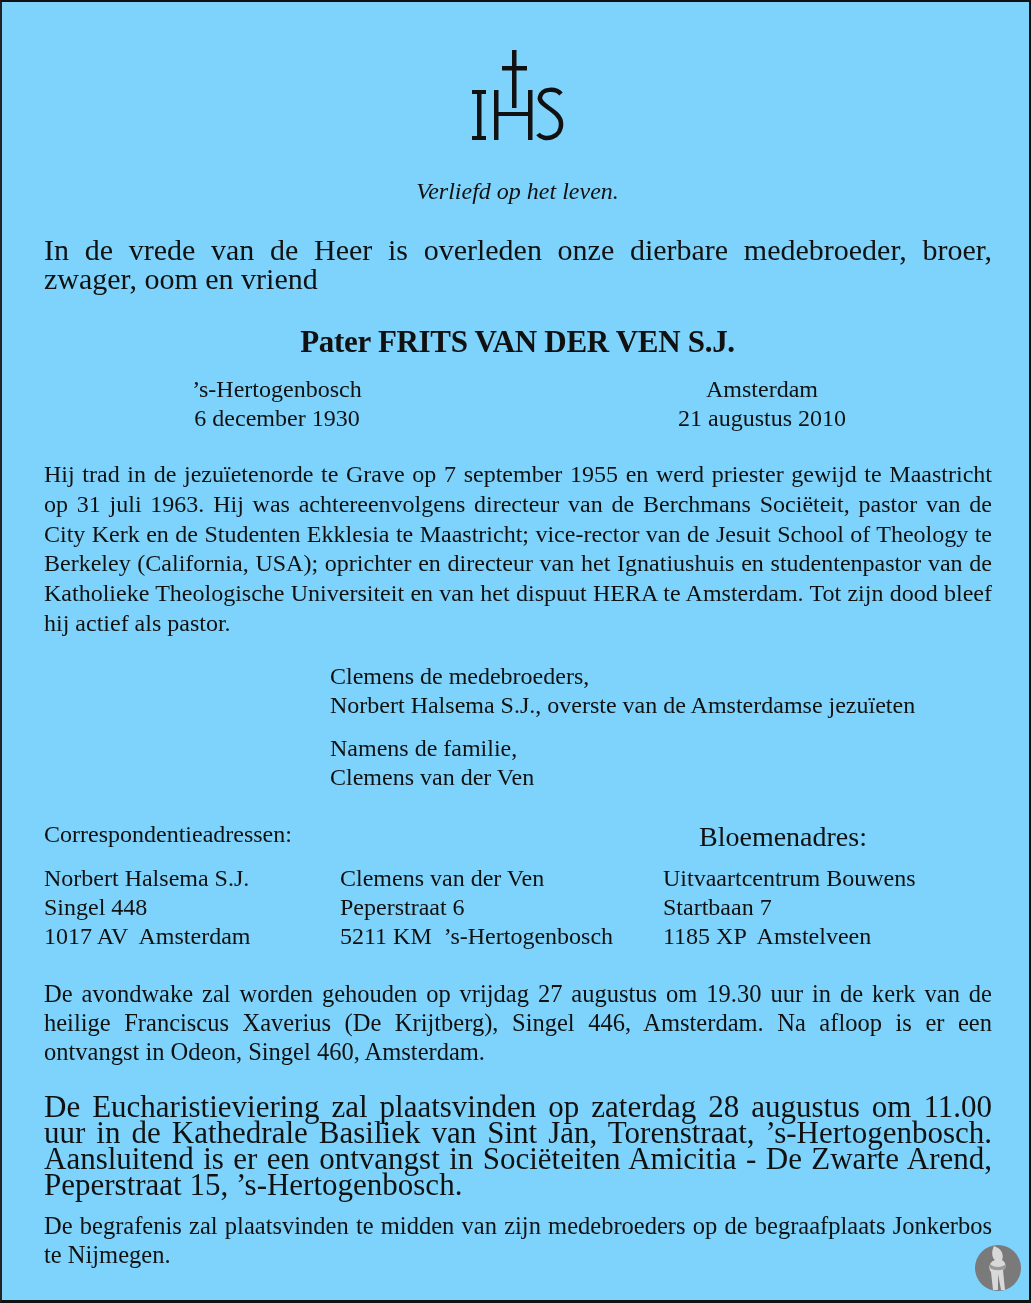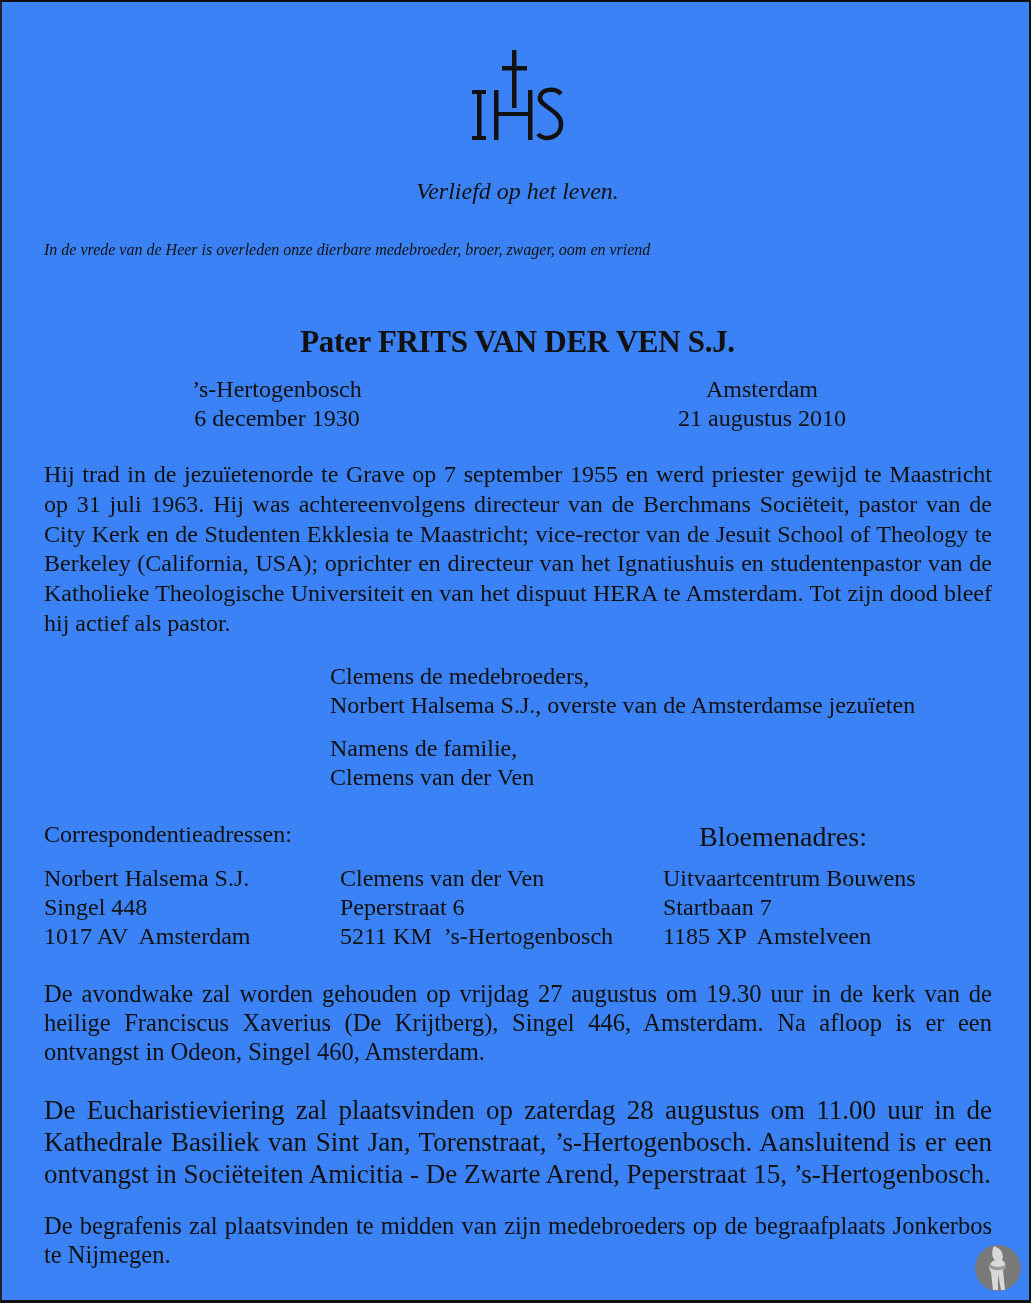--- a/index.html
+++ b/index.html
@@ -2,25 +2,25 @@
 <html><head>
   <meta charset="utf-8">
   <style>
     html, body { margin: 0; padding: 0; background: #ffffff; }
     body { width: 1031px; height: 1303px; position: relative; overflow: hidden; }
     .frame {
       position: absolute; left: 0; top: 0; width: 1031px; height: 1303px;
       box-sizing: border-box;
       border-top: 2px solid #111; border-left: 2px solid #222;
       border-right: 2px solid #111; border-bottom: 3px solid #111;
-      background: #3b82f6;
+      background: #7dd3fc;
     }
     .serif { font-family: "Liberation Serif", "DejaVu Serif", serif; color: #111; }
     .abs { position: absolute; }
-    .t { font-size: 16px; line-height: 29px; white-space: nowrap; font-style: italic; }
+    .t { font-size: 30px; line-height: 29px; white-space: nowrap; }
     .just { white-space: normal; text-align: justify; text-align-last: left; }
 
     
     .ihs { position: absolute; left: 470px; top: 48px; width: 92px; height: 92px; }
 
     .motto { position: absolute; left: 0; width: 1031px; top: 176px; text-align: center; font-style: italic; font-size: 24px; }
 
     .intro { left: 42px; top: 233px; width: 948px; }
 
     .name { position: absolute; left: 0; width: 1031px; top: 322px; text-align: center; font-weight: bold; font-size: 31px; letter-spacing: -0.3px; }
@@ -37,21 +37,21 @@
 
     .corr-label { left: 42px; top: 819px; font-size: 24px; }
     .flower-label { left: 697px; top: 819px; font-size: 28px; }
     .addr { top: 862px; font-size: 24px; line-height: 29px; }
     .addr1 { left: 42px; }
     .addr2 { left: 338px; }
     .addr3 { left: 661px; }
     .addr div { white-space: pre; }
 
     .p1 { left: 42px; top: 977px; width: 948px; font-size: 24.5px; line-height: 29px; }
-    .p2 { left: 42px; top: 1092px; width: 948px; font-size: 27px; line-height: 32px; }
+    .p2 { left: 42px; top: 1092px; width: 948px; font-size: 31px; line-height: 26px; }
     .p3 { left: 42px; top: 1209px; width: 948px; font-size: 24.5px; line-height: 29px; }
 
     .logo { position: absolute; left: 972px; top: 1242px; width: 48px; height: 48px; }
   </style>
 </head>
 <body>
 
 <div class="frame serif">
 
   <svg class="ihs" viewBox="0 0 92 92">

